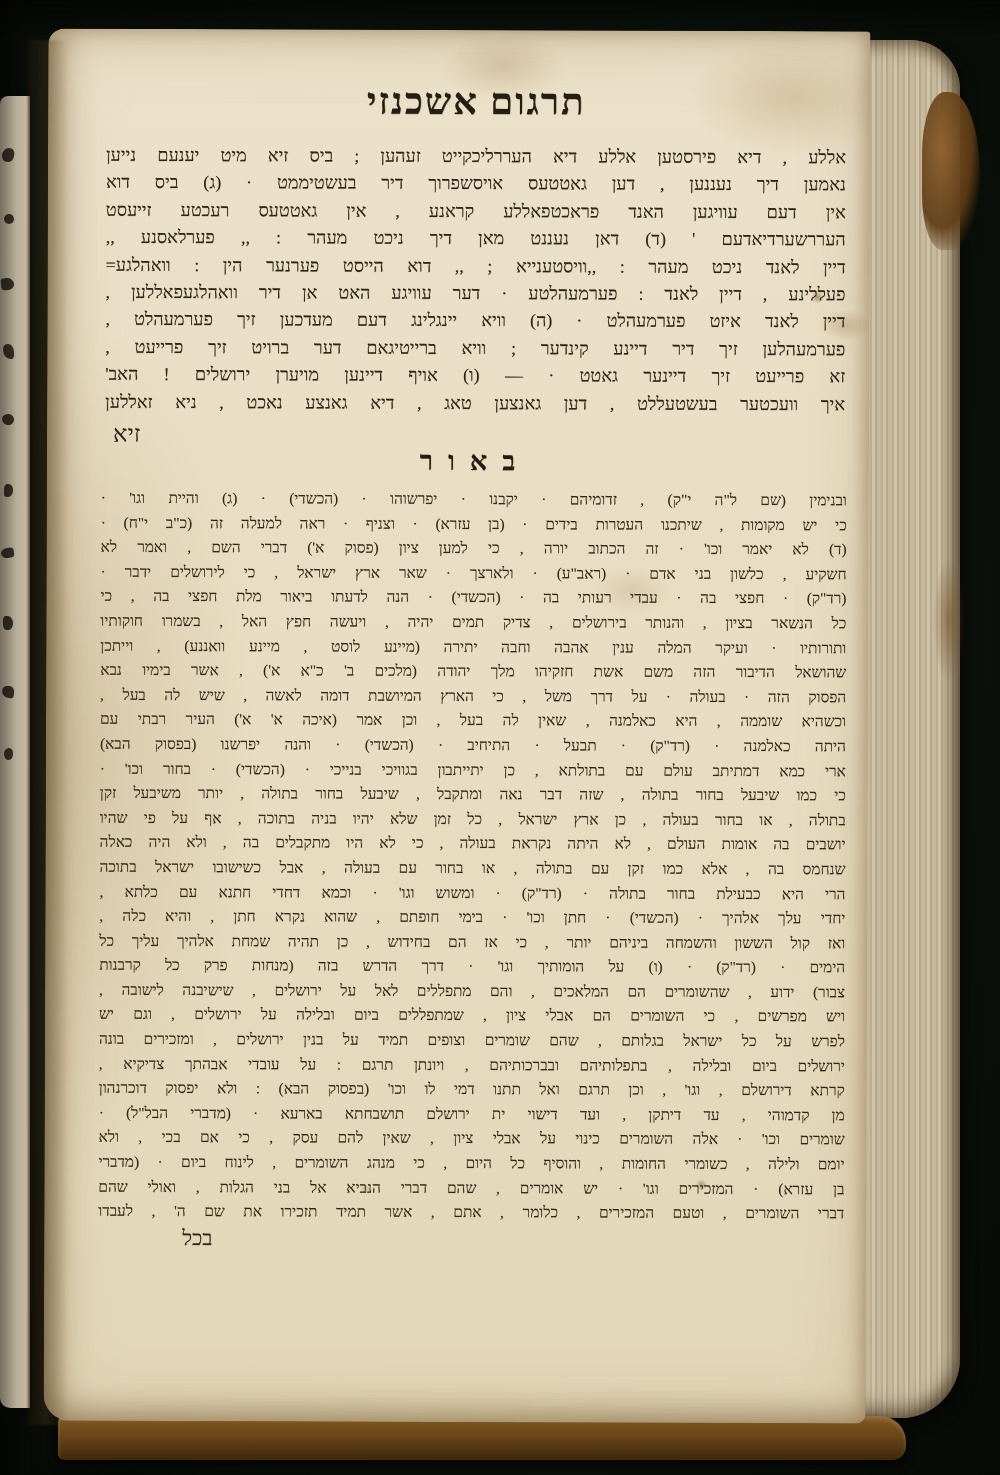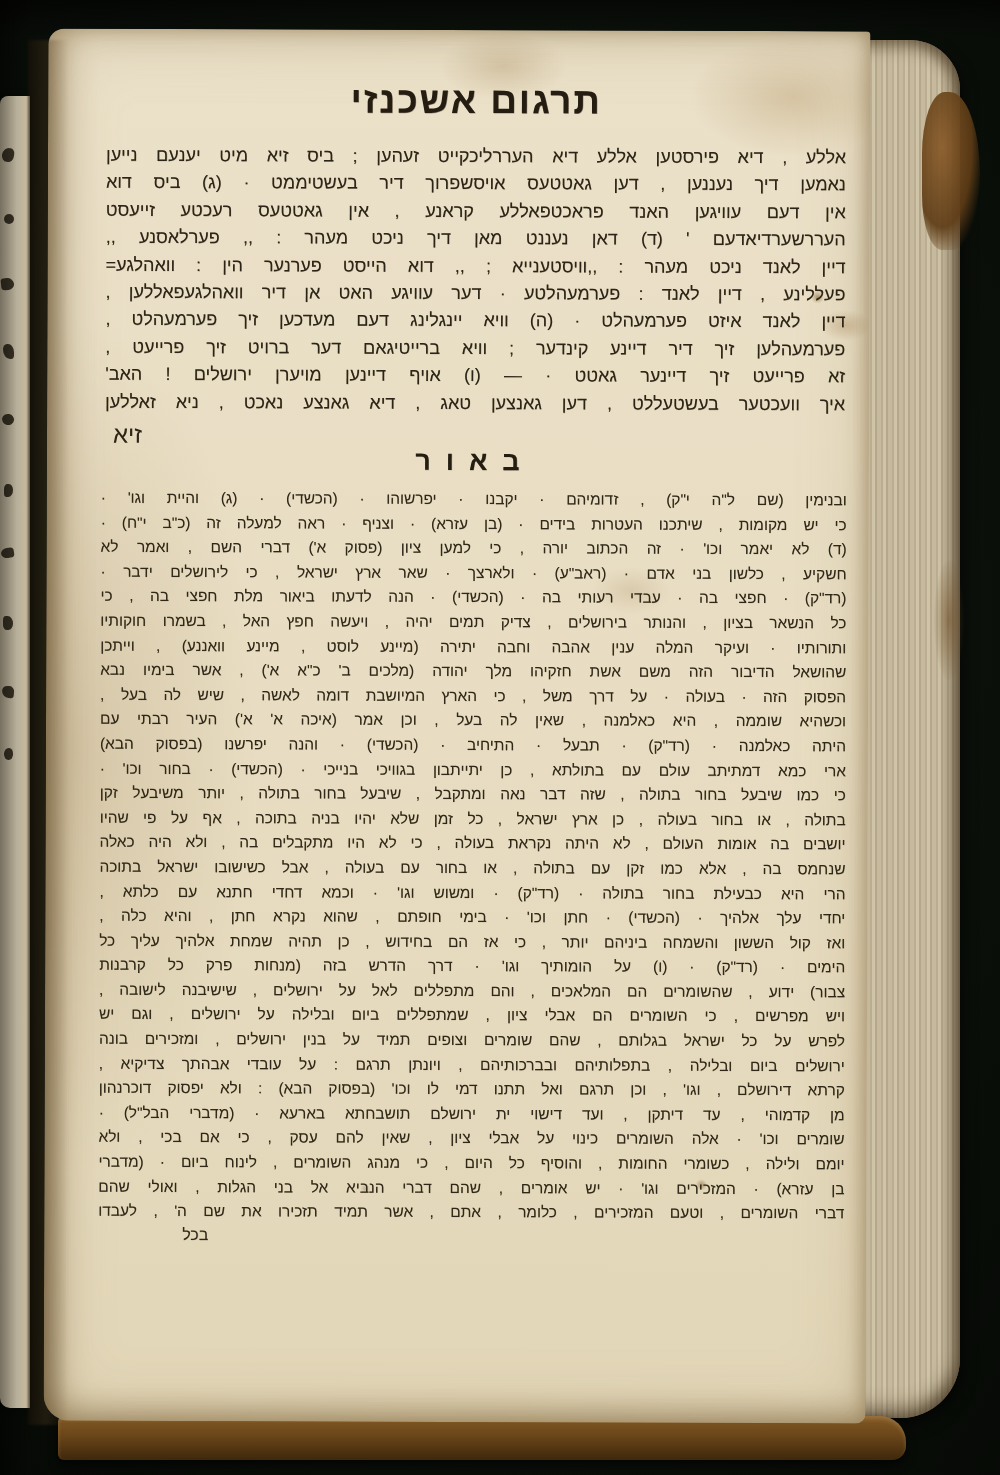--- a/index.html
+++ b/index.html
@@ -1,18 +1,18 @@
 <!DOCTYPE html>
 <html lang="he"><head>
 <meta charset="utf-8">
 <style>
   html,body{margin:0;padding:0;background:#070906;}
   .scene{position:relative;width:1000px;height:1475px;overflow:hidden;
     background:radial-gradient(ellipse at 52% 42%, #131a12 0%, #0c110b 55%, #060905 100%);
-    font-family:Liberation Sans, sans-serif;}
+    font-family:Liberation Serif, serif;}
   .scene::after{content:"";position:absolute;inset:0;pointer-events:none;
     background:linear-gradient(180deg, rgba(0,0,0,.55) 0, rgba(0,0,0,0) 40px),
                linear-gradient(90deg, rgba(0,0,0,.45) 0, rgba(0,0,0,0) 30px);}
 
   
   .facing-sliver{position:absolute;left:0;top:96px;width:30px;height:1312px;
     background:linear-gradient(90deg,#d8cbae 0%, #e6dbc0 55%, #c9bb9c 100%);
     border-radius:8px 0 0 10px;box-shadow:2px 0 6px rgba(0,0,0,.5);}
   .frag{position:absolute;background:#241d11;opacity:.85;}
 
@@ -70,21 +70,21 @@
 
   .biur-head{position:absolute;top:416px;left:60px;width:736px;text-align:center;
     font-weight:700;font-size:27px;letter-spacing:15px;padding-right:15px;
     color:#241d12;text-shadow:.4px .4px 0 rgba(60,45,25,.4);}
 
   .cblock{position:absolute;top:457px;left:54px;width:746px;direction:rtl;}
   .cline{font-size:15.4px;line-height:24.6px;height:24.6px;color:#2f2818;
     text-align:justify;text-align-last:justify;
     text-shadow:.25px .25px 0 rgba(70,55,30,.3);}
 
-  .catchword{position:absolute;left:138px;top:1197px;font-size:16px;color:#2f2818;
+  .catchword{position:absolute;left:138px;top:1197px;font-size:21px;color:#2f2818;
     text-shadow:.3px .3px 0 rgba(70,55,30,.3);}
 </style>
 </head>
 <body>
 
 <div class="scene">
 
   <div class="facing-sliver">
     <div class="frag" style="left:2px;top:52px;width:12px;height:14px;border-radius:60% 40% 50% 50%;transform:rotate(8deg);"></div>
     <div class="frag" style="left:4px;top:118px;width:10px;height:10px;border-radius:50%;"></div>

